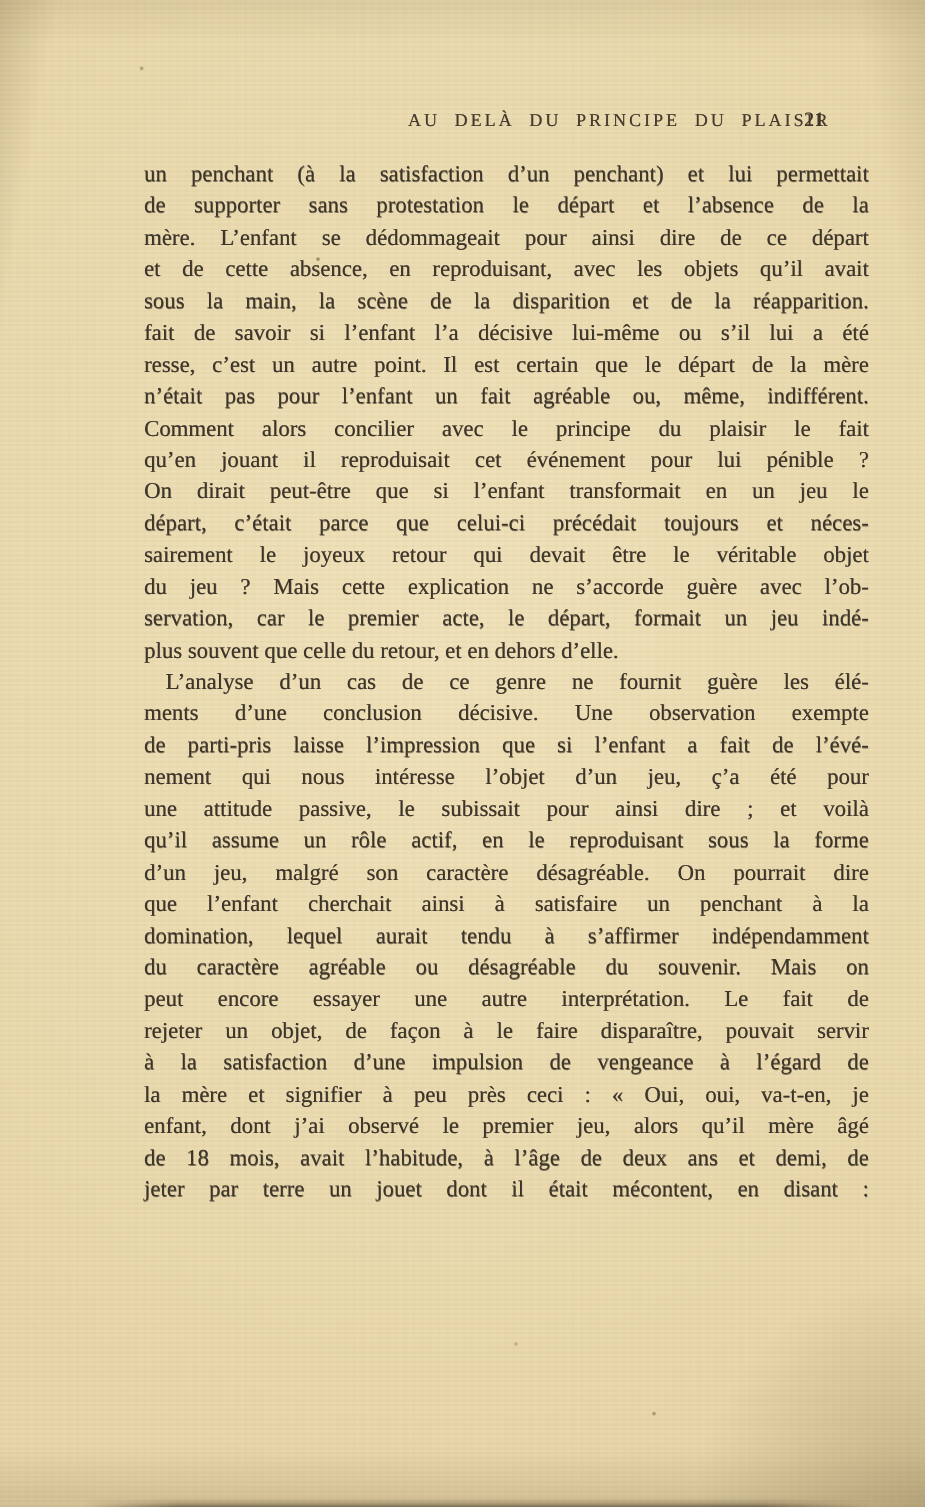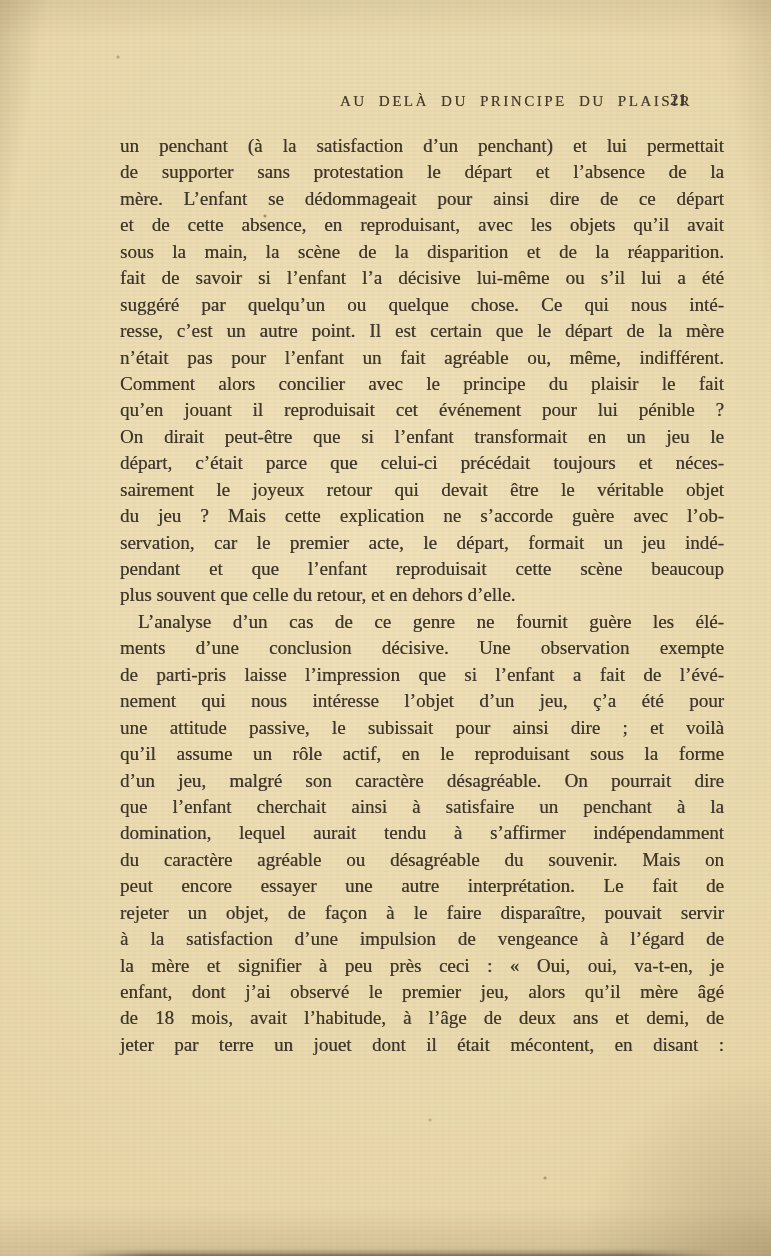--- a/index.html
+++ b/index.html
@@ -105,31 +105,29 @@
 
   <div class="page-number">21</div>
 
   <div class="text-block">
       <div class="line">un penchant (à la satisfaction d’un penchant) et lui permettait</div>
       <div class="line">de supporter sans protestation le départ et l’absence de la</div>
       <div class="line">mère. L’enfant se dédommageait pour ainsi dire de ce départ</div>
       <div class="line">et de cette absence, en reproduisant, avec les objets qu’il avait</div>
       <div class="line">sous la main, la scène de la disparition et de la réapparition.</div>
       <div class="line">fait de savoir si l’enfant l’a décisive lui-même ou s’il lui a été</div>
-      <div class="line">suggéré par quelqu’un ou quelque chose. Ce qui nous inté-</div>
       <div class="line">resse, c’est un autre point. Il est certain que le départ de la mère</div>
       <div class="line">n’était pas pour l’enfant un fait agréable ou, même, indifférent.</div>
       <div class="line">Comment alors concilier avec le principe du plaisir le fait</div>
       <div class="line">qu’en jouant il reproduisait cet événement pour lui pénible ?</div>
       <div class="line">On dirait peut-être que si l’enfant transformait en un jeu le</div>
       <div class="line">départ, c’était parce que celui-ci précédait toujours et néces-</div>
       <div class="line">sairement le joyeux retour qui devait être le véritable objet</div>
       <div class="line">du jeu ? Mais cette explication ne s’accorde guère avec l’ob-</div>
       <div class="line">servation, car le premier acte, le départ, formait un jeu indé-</div>
-      <div class="line">pendant et que l’enfant reproduisait cette scène beaucoup</div>
       <div class="line no-justify">plus souvent que celle du retour, et en dehors d’elle.</div>
       <div class="line indent">L’analyse d’un cas de ce genre ne fournit guère les élé-</div>
       <div class="line">ments d’une conclusion décisive. Une observation exempte</div>
       <div class="line">de parti-pris laisse l’impression que si l’enfant a fait de l’évé-</div>
       <div class="line">nement qui nous intéresse l’objet d’un jeu, ç’a été pour</div>
       <div class="line">une attitude passive, le subissait pour ainsi dire ; et voilà</div>
       <div class="line">qu’il assume un rôle actif, en le reproduisant sous la forme</div>
       <div class="line">d’un jeu, malgré son caractère désagréable. On pourrait dire</div>
       <div class="line">que l’enfant cherchait ainsi à satisfaire un penchant à la</div>
       <div class="line">domination, lequel aurait tendu à s’affirmer indépendamment</div>

